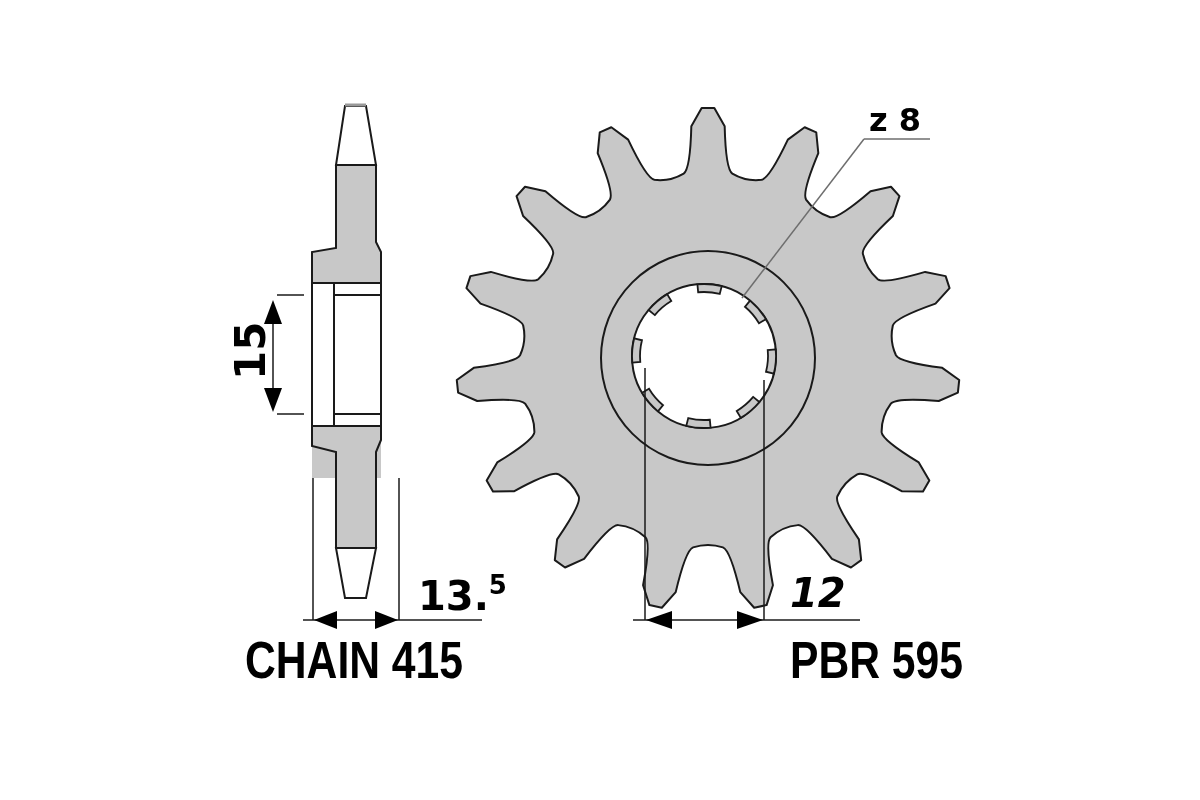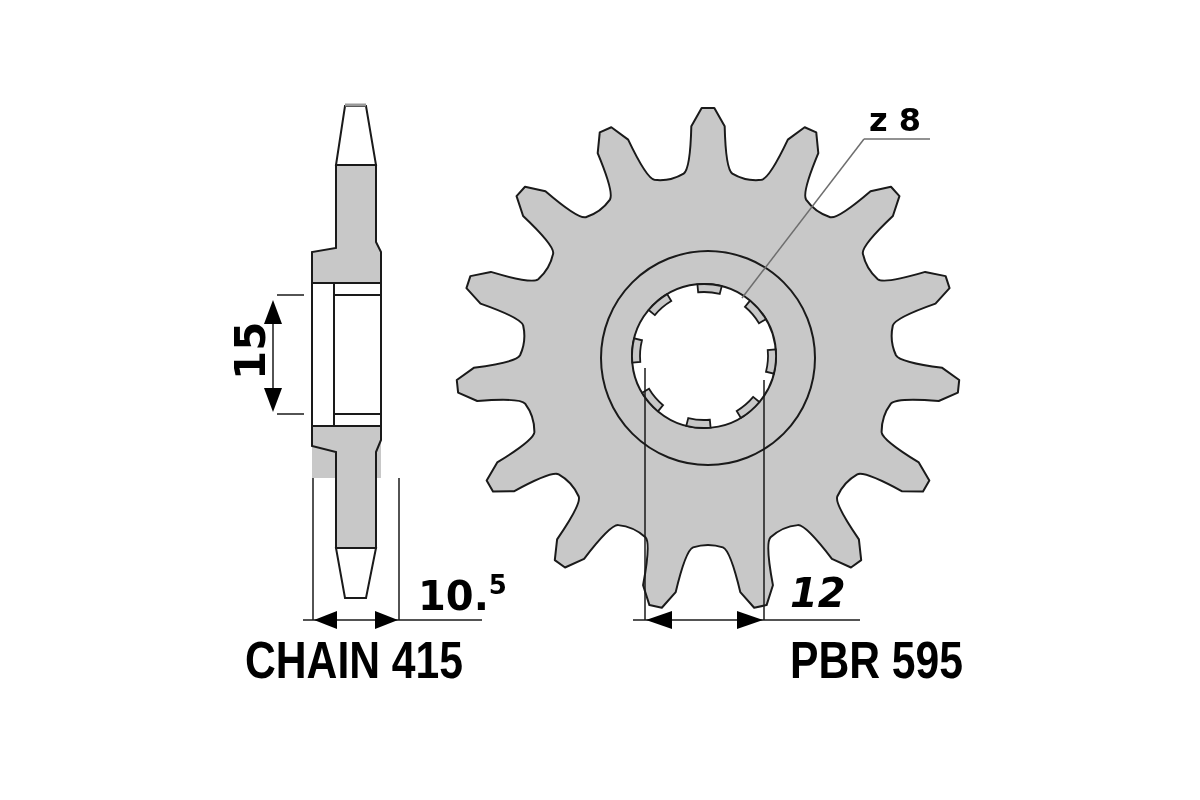--- a/index.html
+++ b/index.html
@@ -76,21 +76,21 @@
     <line x1="764" y1="380" x2="764" y2="620"></line>
     <line x1="633" y1="620" x2="860" y2="620"></line>
     <polygon points="646,620 672,611 672,629" fill="#000" stroke="none"></polygon>
     <polygon points="763,620 737,611 737,629" fill="#000" stroke="none"></polygon>
   </g>
 </svg>
 
 <div class="lbl dim rot" style="left:228px; top:336px; width:46px; text-align:center; font-size:42px;">15</div>
 
 <div class="lbl dim" style="left:418px; top:576px;">
-  <span>10.</span><span class="sup">5</span>
+  <span>13.</span><span class="sup">5</span>
 </div>
 
 <div class="lbl big" style="left:245px; top:634px; font-size:52px;">CHAIN 415</div>
 
 <div class="lbl z" style="left:869px; top:104px;">z 8</div>
 
 <div class="lbl dim" style="left:790px; top:573px;font-style:italic;">12</div>
 
 <div class="lbl big" style="left:790px; top:634px; font-size:52px;">PBR 595</div>
 

